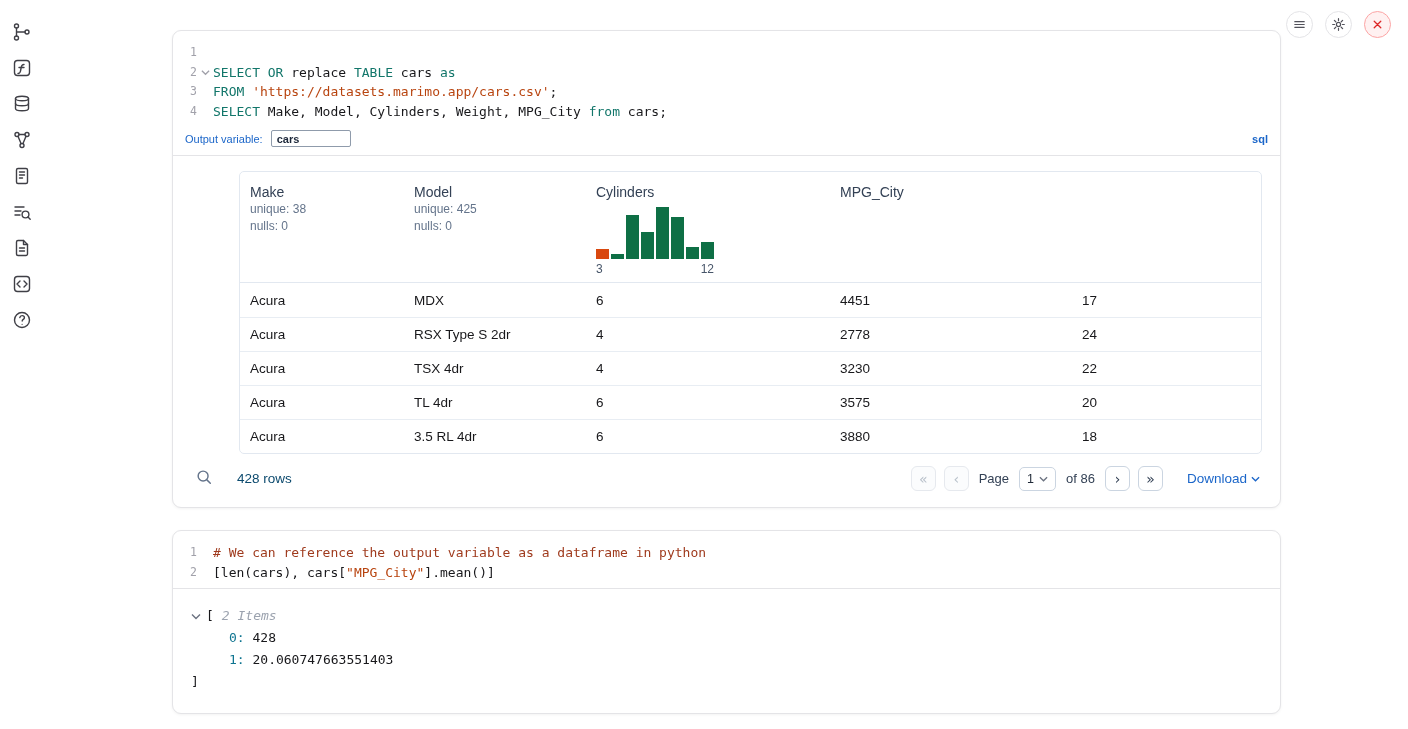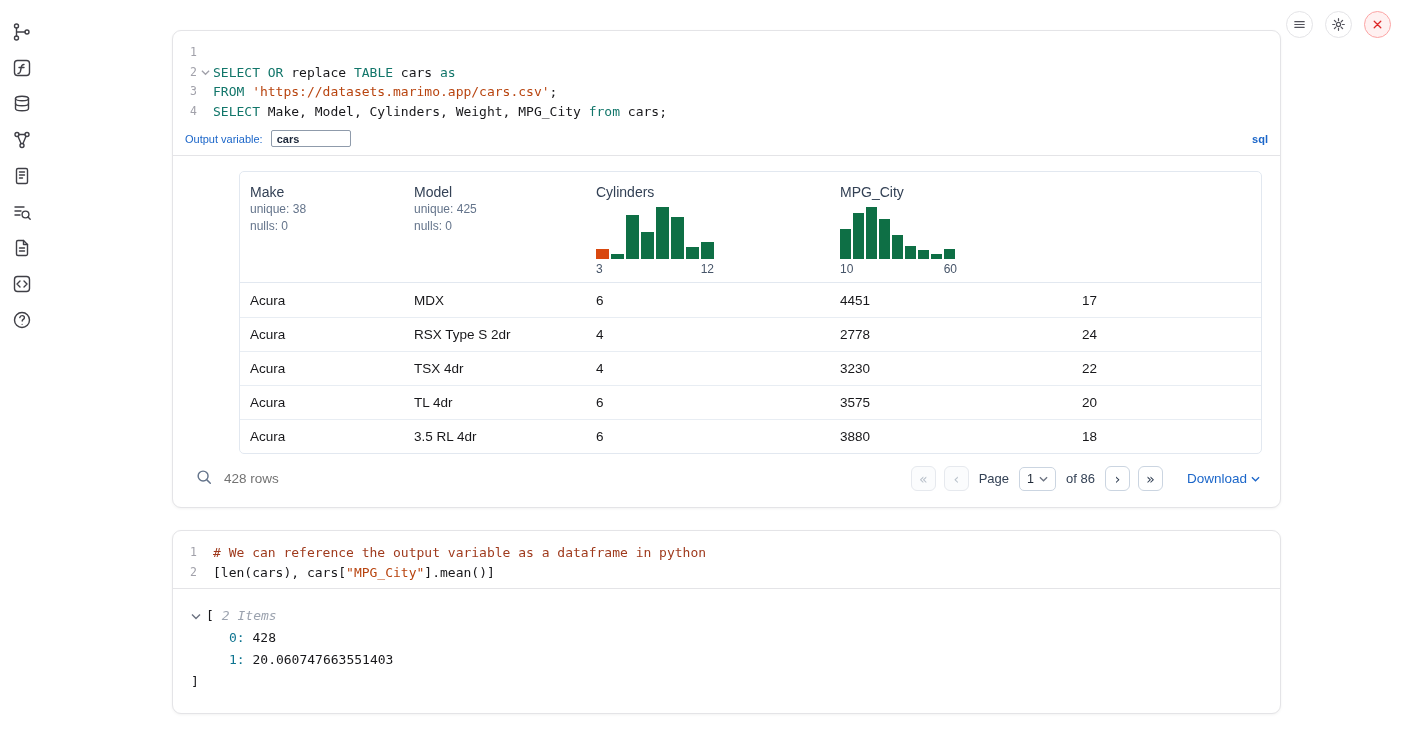--- a/index.html
+++ b/index.html
@@ -72,21 +72,21 @@
   .tbody .tr { display: grid; grid-template-columns: 164px 182px 244px 242px 1fr;
     height: 34px; align-items: center; border-top: 1px solid #e8edf3; cursor: default; }
   .tbody .tr:first-child { border-top: none; }
   .td { font-size: 13.5px; color: #18181b; padding: 0 10px; }
 
   
   .table-footer { display: flex; align-items: center; padding: 12px 2px 4px; gap: 8px; }
   .search-btn { border: none; background: none; color: #64748b; width: 22px; height: 22px;
     padding: 0; cursor: pointer; }
   .search-btn svg { width: 18px; height: 18px; }
-  .row-count { font-size: 13.5px; color: #737373; margin-left: 1px; }
+  .row-count { font-size: 13.5px; color: #0c4a6e; margin-left: 14px; }
   .pg-btn { width: 25px; height: 25px; border-radius: 6px; border: 1px solid #cbd5e1;
     background: #fff; font-size: 14px; color: #334155; display: flex; align-items: center;
     justify-content: center; cursor: pointer; font-family: "DejaVu Sans", sans-serif; }
   .pg-btn.disabled { border-color: #e6e9ee; color: #b8c0ca; background: #fbfcfd; }
   .pg-label { font-size: 13px; color: #334155; margin: 0 2px; }
   .page-select { display: inline-flex; align-items: center; gap: 5px; border: 1px solid #cbd5e1;
     border-radius: 5px; height: 24px; padding: 0 7px; font-size: 12.5px; color: #1f2937;
     cursor: pointer; background: #fff; }
   .page-select svg, .download svg { width: 9px; height: 6px; }
   .download { display: inline-flex; align-items: center; gap: 4px; color: var(--accent-blue);
@@ -252,37 +252,20 @@
                   <div class="bar" style="height: 17px; width: 13px;"></div>
                 </div>
                 <div class="hist-labels">
                   <span>3</span>
                   <span>12</span>
                 </div>
               </div>
             </div>
             <div class="th">
               <div class="col-name">MPG_City</div>
-              <div class="hist" style="width: 117px;">
-                <div class="bars">
-                  <div class="bar" style="height: 30px; width: 11px;"></div>
-                  <div class="bar" style="height: 46px; width: 11px;"></div>
-                  <div class="bar" style="height: 52px; width: 11px;"></div>
-                  <div class="bar" style="height: 40px; width: 11px;"></div>
-                  <div class="bar" style="height: 24px; width: 11px;"></div>
-                  <div class="bar" style="height: 13px; width: 11px;"></div>
-                  <div class="bar" style="height: 9px; width: 11px;"></div>
-                  <div class="bar" style="height: 5px; width: 11px;"></div>
-                  <div class="bar" style="height: 10px; width: 11px;"></div>
-                </div>
-                <div class="hist-labels">
-                  <span>10</span>
-                  <span>60</span>
-                </div>
-              </div>
             </div>
           </div>
         <div class="tbody" id="table-body">
             <div class="tr">
               <div class="td">Acura</div>
               <div class="td">MDX</div>
               <div class="td">6</div>
               <div class="td">4451</div>
               <div class="td">17</div>
             </div>

